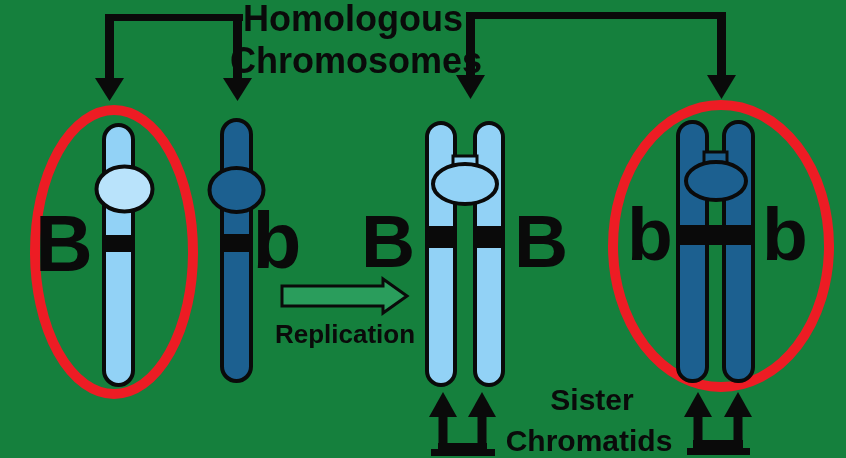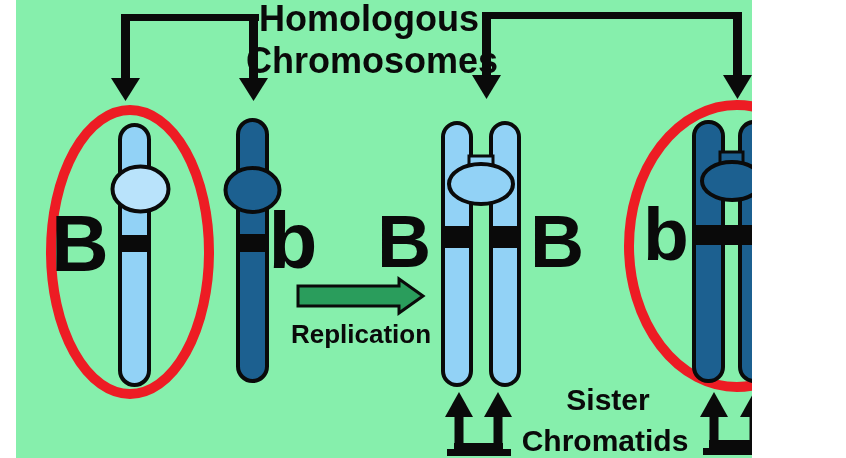--- a/index.html
+++ b/index.html
@@ -1,16 +1,16 @@
 <!DOCTYPE html>
 <html><head>
 <meta charset="utf-8">
 <style>
   html,body{margin:0;padding:0;background:#ffffff;}
-  .stage{position:relative;width:736px;height:458px;background:#86efac;overflow:hidden;margin-left:16px;}
+  .stage{position:relative;width:846px;height:458px;background:#15803d;overflow:hidden;}
   svg{display:block;}
   svg text{font-family:"Liberation Sans","DejaVu Sans",sans-serif;font-weight:700;fill:#0a0a0a;}
   .t-title{font-size:36px;}
   .t-allele-lg{font-size:80px;}
   .t-allele{font-size:75px;}
   .t-caption{font-size:30px;}
   .t-replication{font-size:26px;}
   .ink{fill:#0a0a0a;}
 </style>
 </head>

